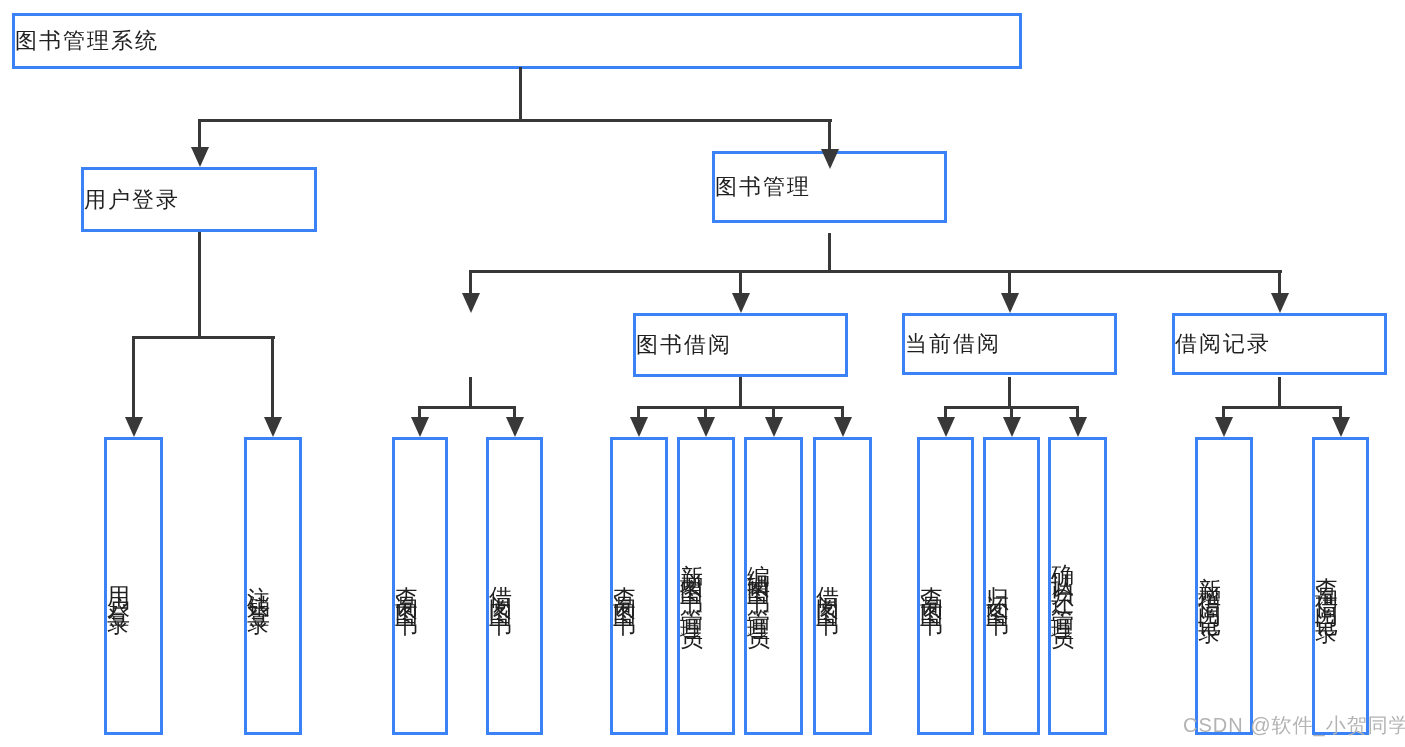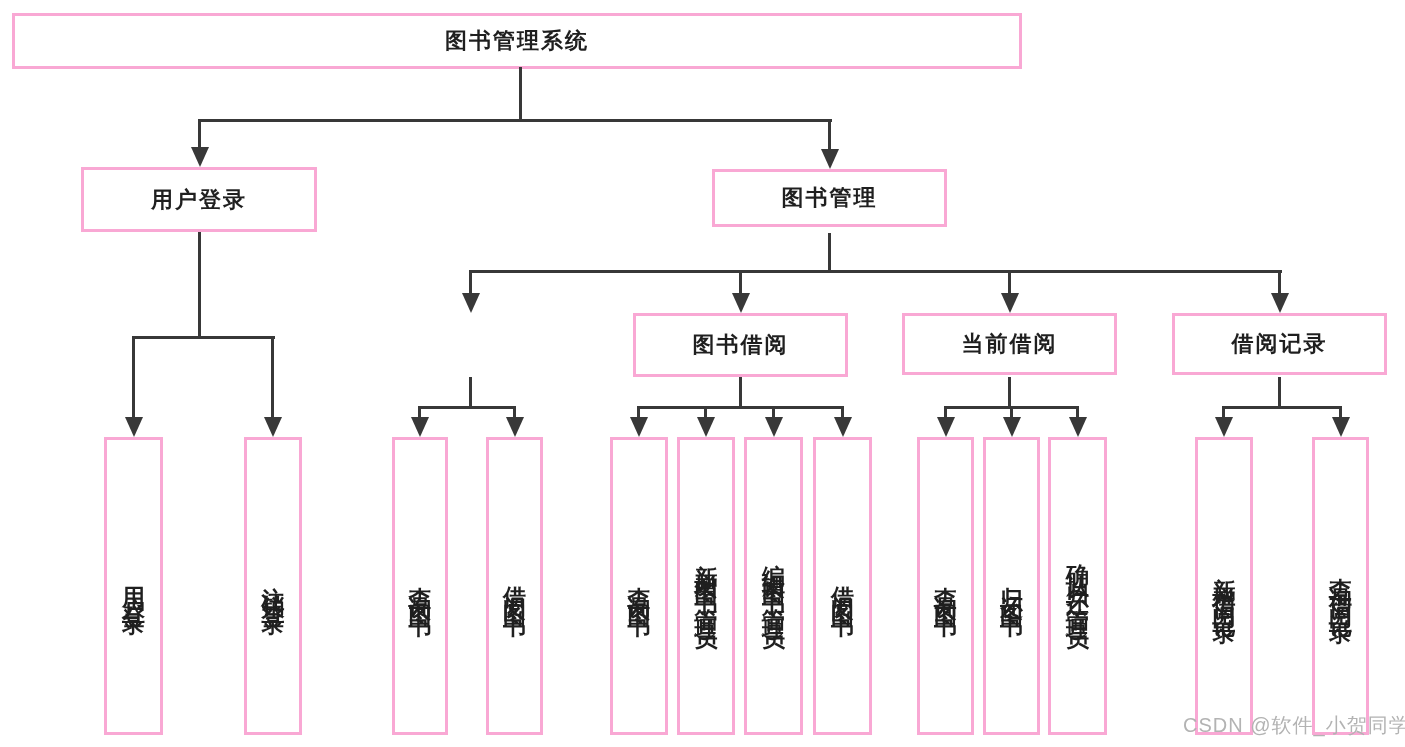--- a/index.html
+++ b/index.html
@@ -2,21 +2,21 @@
 <html><head>
 <meta charset="utf-8">
 <style>
   html,body{margin:0;padding:0;background:#ffffff;}
   .canvas{
     position:relative;width:1405px;height:747px;background:#ffffff;overflow:hidden;
     font-family:"Liberation Sans","DejaVu Sans",sans-serif;color:#1f1f1f;
   }
   .node{
     position:absolute;box-sizing:border-box;background:#ffffff;
-    border:3px solid #f9a8d4;display:flex;align-items:center;justify-content:center;font-weight:bold;
+    border:3px solid #3b82f6;display:flex;align-items:center;justify-content:flex-start;
   }
   .hnode span{font-size:22px;letter-spacing:2px;white-space:nowrap;}
   .leaf{top:437px;height:298px;}
   .vtext{
     writing-mode:vertical-rl;text-orientation:mixed;
     font-size:23px;letter-spacing:9px;line-height:1;white-space:nowrap;
   }
   .vl{position:absolute;width:3px;background:#383838;}
   .hl{position:absolute;height:3px;background:#383838;}
   .tri{
@@ -34,21 +34,21 @@
 
 <div class="canvas">
 
   <div class="node hnode" style="left:12px;top:13px;width:1010px;height:56px">
     <span>图书管理系统</span>
   </div>
 
   <div class="node hnode" style="left:81px;top:167px;width:236px;height:65px">
     <span>用户登录</span>
   </div>
-  <div class="node hnode" style="left:712px;top:169px;width:235px;height:58px">
+  <div class="node hnode" style="left:712px;top:151px;width:235px;height:72px">
     <span>图书管理</span>
   </div>
 
   <div class="node hnode" style="left:902px;top:313px;width:215px;height:62px">
     <span>当前借阅</span>
   </div>
   <div class="node hnode" style="left:633px;top:313px;width:215px;height:64px">
     <span>图书借阅</span>
   </div>
   <div class="node hnode" style="left:1172px;top:313px;width:215px;height:62px">

